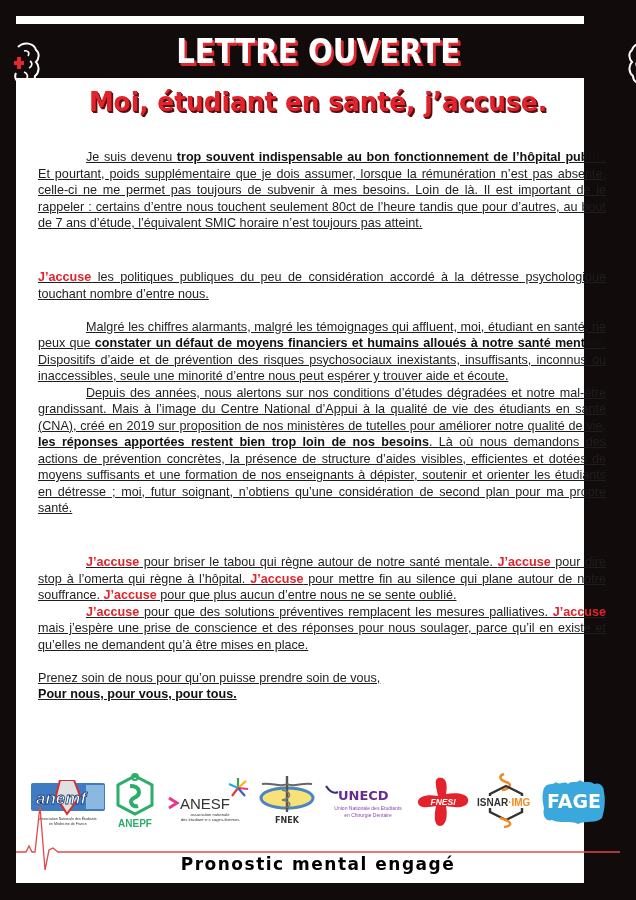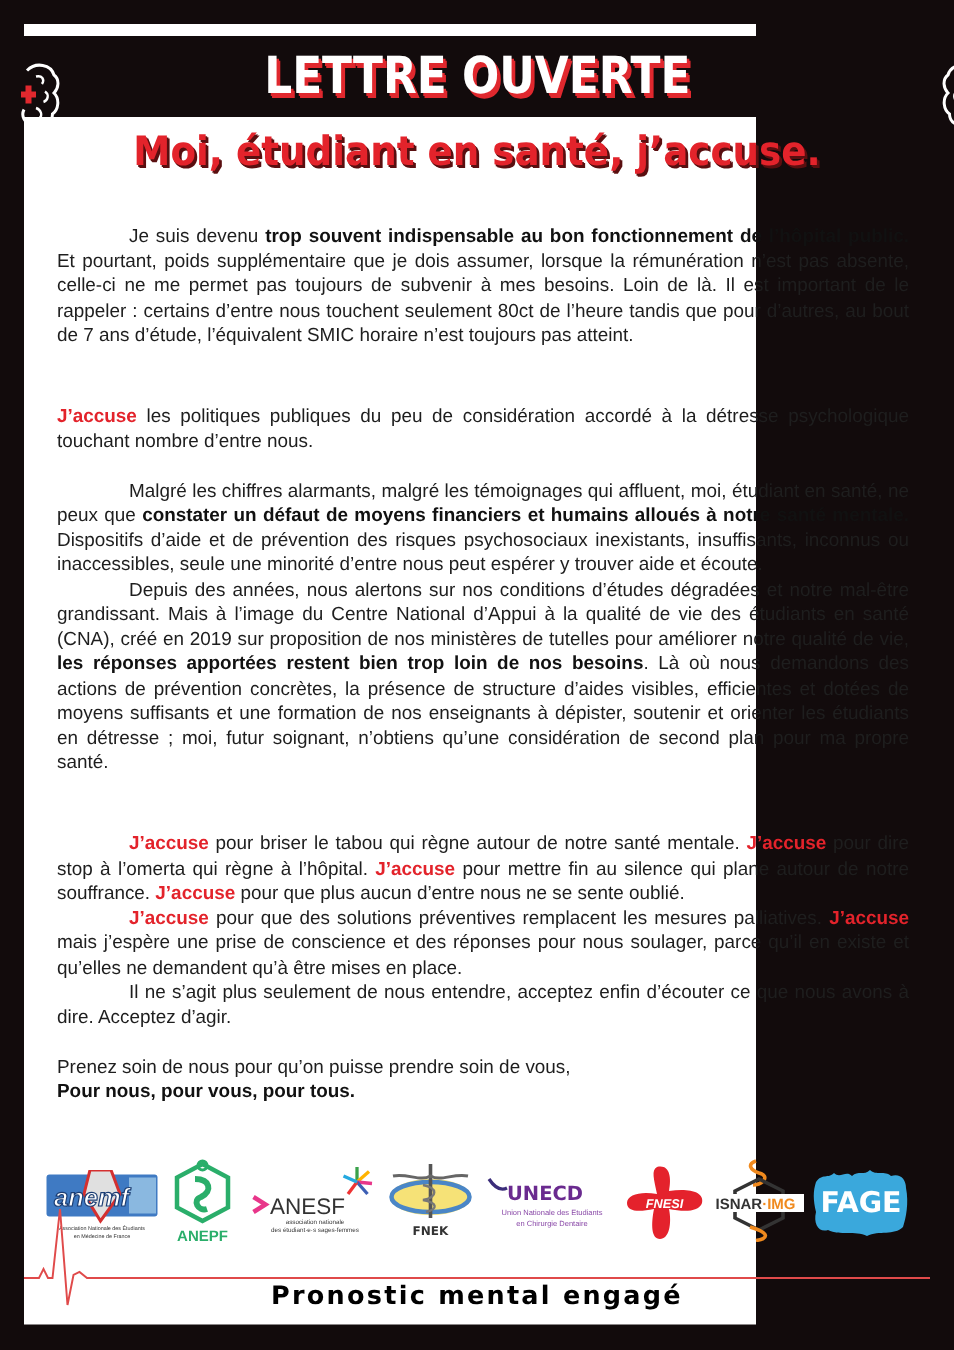--- a/index.html
+++ b/index.html
@@ -1,20 +1,20 @@
 <!DOCTYPE html>
 <html><head>
 <meta charset="utf-8">
 <style>
   * { margin: 0; padding: 0; box-sizing: border-box; }
   html, body { width: 636px; height: 900px; background: #120b0c; overflow: hidden; }
   body { position: relative; font-family: "Liberation Sans", sans-serif; }
 
   .page {
-    position: absolute; left: 16px; top: 16px; width: 488px; height: 867px;
+    position: absolute; left: 16px; top: 16px; width: 568px; height: 867px;
     background: #ffffff;
   }
   .title-band {
     position: absolute; left: 0; top: 8px; width: 604px; height: 54px;
     background: #120b0c;
     display: flex; align-items: center; justify-content: center;
   }
   .title-text {
     font-family: "DejaVu Sans", sans-serif;
     font-weight: bold; font-size: 34px; letter-spacing: 0px;
@@ -34,20 +34,21 @@
     font-weight: bold; font-size: 27px;
     color: #e3232b;
     text-shadow: 1px 1px 0 #5a0f10, 2px 2px 0 #5a0f10;
     transform: scaleX(0.92);
   }
 
   .body-text {
     position: absolute; left: 22px; top: 133px; width: 568px;
     font-size: 12.6px; line-height: 16.5px; color: #1e1e1e;
     text-align: justify;
+    text-decoration: underline;
   }
   .body-text p { margin: 0; }
   .indent { text-indent: 48px; }
   .gap { height: 16.5px; }
   .gap2 { height: 21px; }
   .b { font-weight: bold; color: #111; }
   .red { color: #e3232b; font-weight: bold; }
 
   .logos {
     position: absolute; left: 0; top: 752px; width: 604px; height: 64px;
@@ -91,21 +92,20 @@
     <div class="gap2"></div>
       <div class="gap"></div>
     <p><span class="red">J’accuse</span><span> les politiques publiques du peu de considération accordé à la détresse psychologique touchant nombre d’entre nous.</span></p>
     <div class="gap"></div>
     <p class="indent"><span>Malgré les chiffres alarmants, malgré les témoignages qui affluent, moi, étudiant en santé, ne peux que </span><span class="b">constater un défaut de moyens financiers et humains alloués à notre santé mentale.</span><span> Dispositifs d’aide et de prévention des risques psychosociaux inexistants, insuffisants, inconnus ou inaccessibles, seule une minorité d’entre nous peut espérer y trouver aide et écoute.</span></p>
     <p class="indent"><span>Depuis des années, nous alertons sur nos conditions d’études dégradées et notre mal-être grandissant. Mais à l’image du Centre National d’Appui à la qualité de vie des étudiants en santé (CNA), créé en 2019 sur proposition de nos ministères de tutelles pour améliorer notre qualité de vie, </span><span class="b">les réponses apportées restent bien trop loin de nos besoins</span><span>. Là où nous demandons des actions de prévention concrètes, la présence de structure d’aides visibles, efficientes et dotées de moyens suffisants et une formation de nos enseignants à dépister, soutenir et orienter les étudiants en détresse ; moi, futur soignant, n’obtiens qu’une considération de second plan pour ma propre santé.</span></p>
     <div class="gap2"></div>
       <div class="gap"></div>
     <p class="indent"><span class="red">J’accuse</span><span> pour briser le tabou qui règne autour de notre santé mentale. </span><span class="red">J’accuse</span><span> pour dire stop à l’omerta qui règne à l’hôpital. </span><span class="red">J’accuse</span><span> pour mettre fin au silence qui plane autour de notre souffrance. </span><span class="red">J’accuse</span><span> pour que plus aucun d’entre nous ne se sente oublié.</span></p>
     <p class="indent"><span class="red">J’accuse</span><span> pour que des solutions préventives remplacent les mesures palliatives. </span><span class="red">J’accuse</span><span> mais j’espère une prise de conscience et des réponses pour nous soulager, parce qu’il en existe et qu’elles ne demandent qu’à être mises en place.</span></p>
-    <p class="indent">Il ne s’agit plus seulement de nous entendre, acceptez enfin d’écouter ce que nous avons à dire. Acceptez d’agir.</p>
     <div class="gap"></div>
     <p>Prenez soin de nous pour qu’on puisse prendre soin de vous,</p>
     <p class="b">Pour nous, pour vous, pour tous.</p>
   </div>
 
   <div class="logos">
 
     <svg class="logo" style="left:14px;top:12px;" width="76" height="48" viewBox="0 0 76 48">
       <rect x="1" y="3" width="74" height="28" fill="#3f7ac3" rx="2"></rect>
       <polygon points="30,0 44,0 50,16 37,34 26,16" fill="#e0e0e0" stroke="#d43030" stroke-width="2"></polygon>

